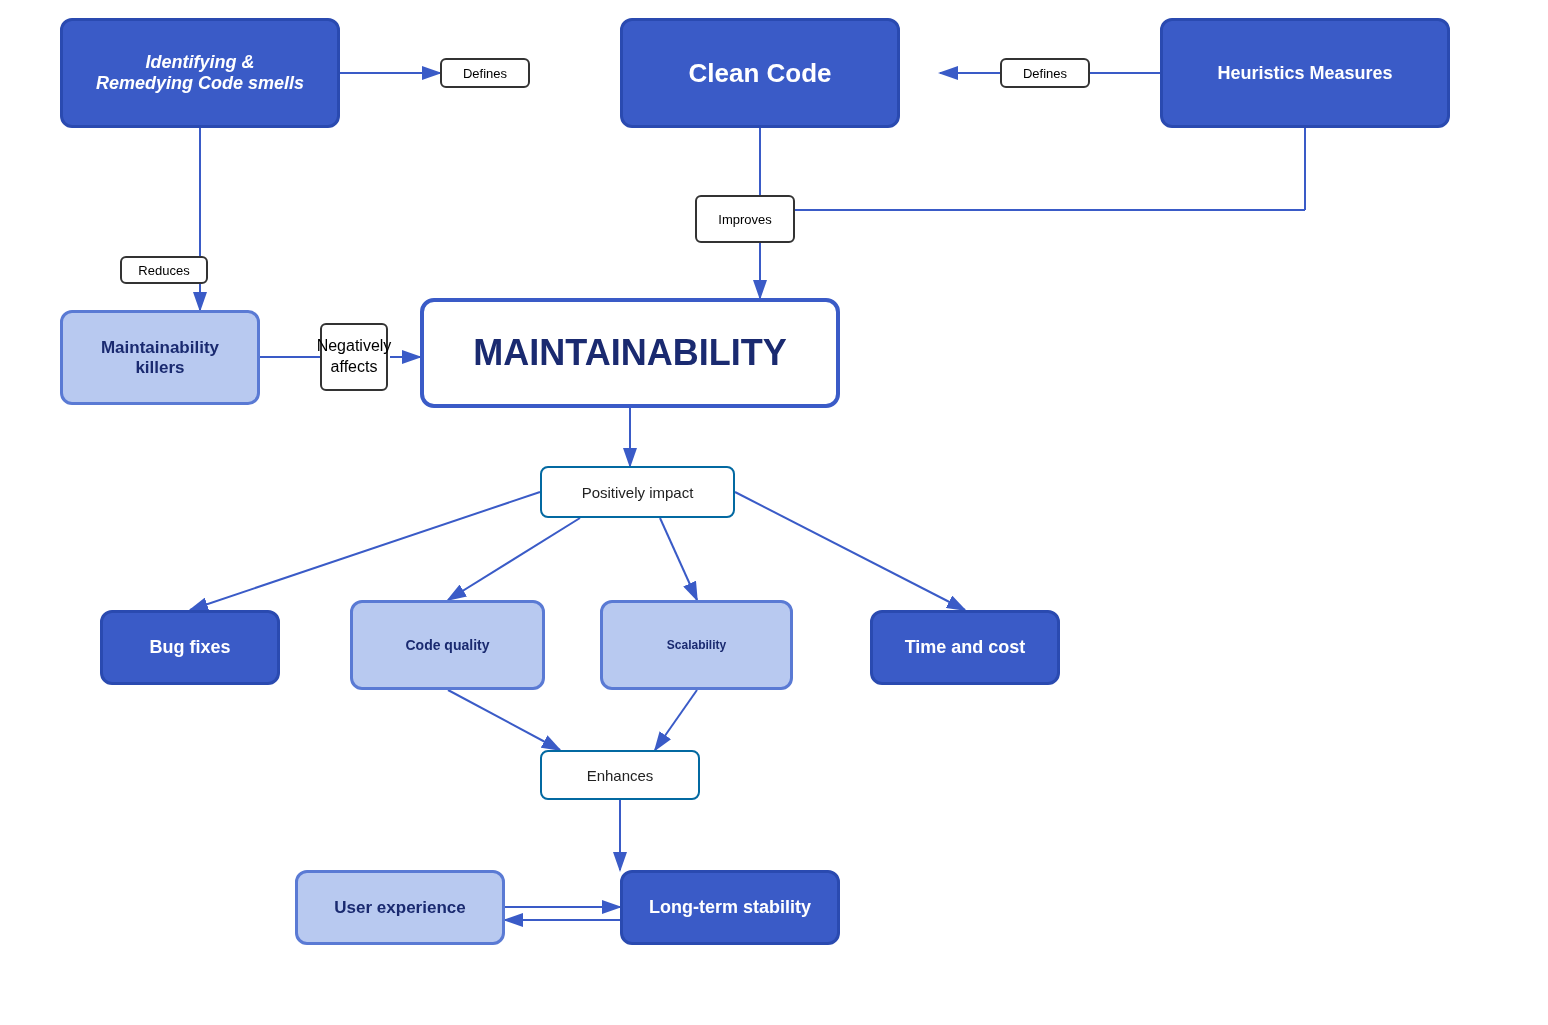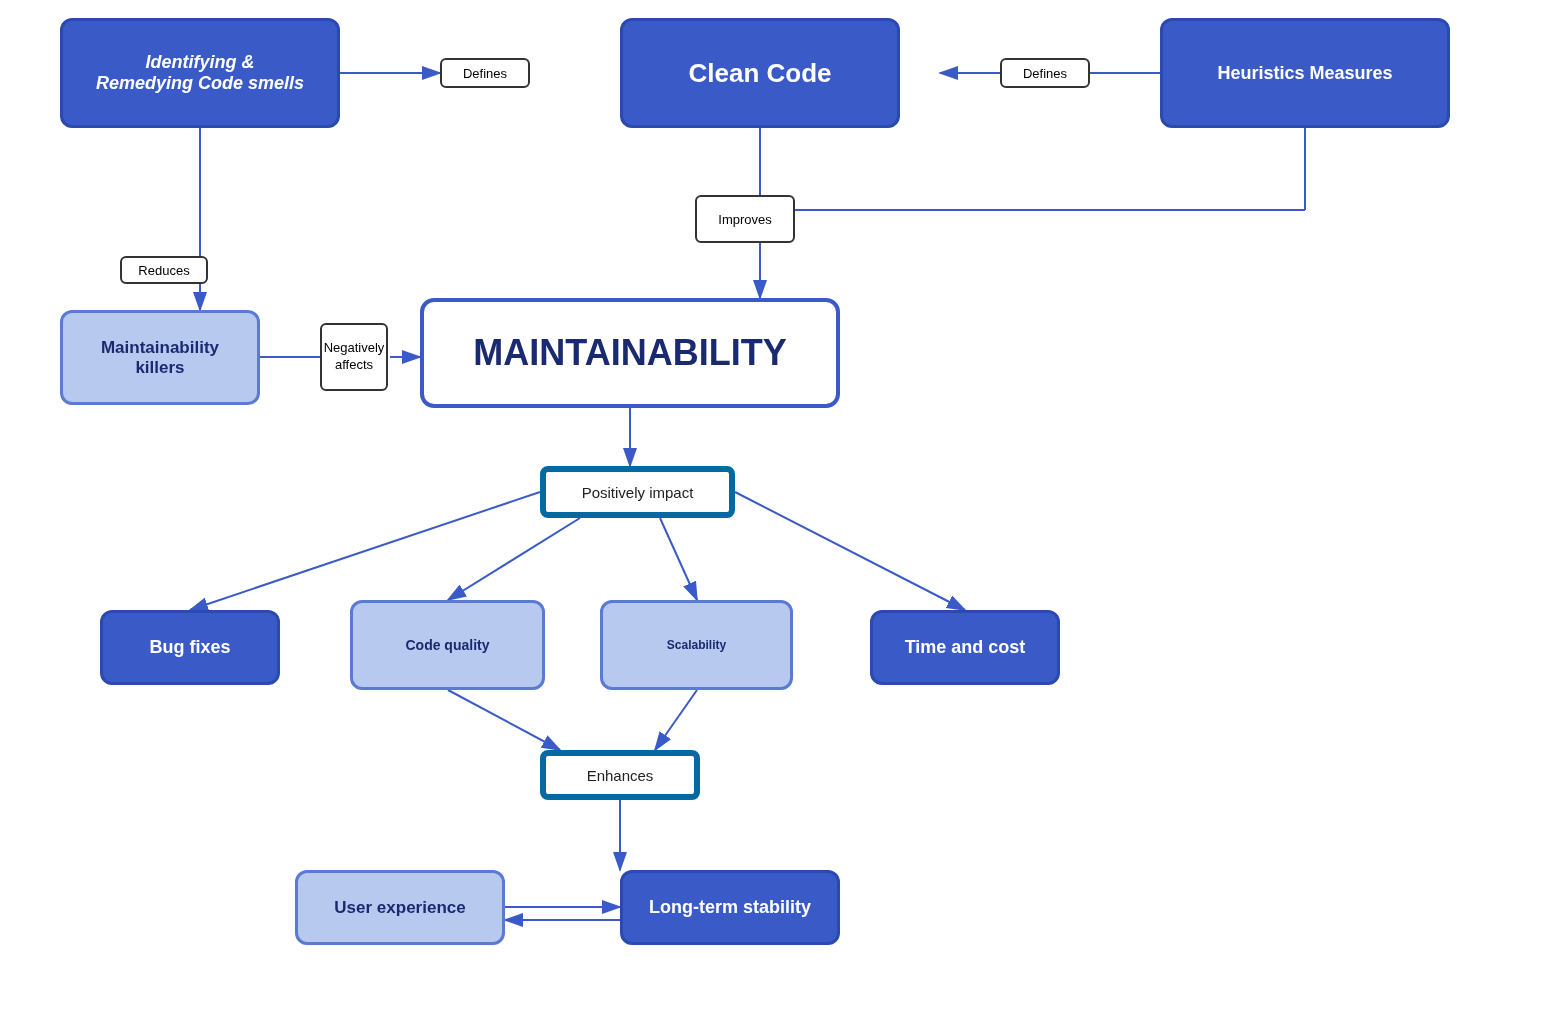--- a/index.html
+++ b/index.html
@@ -36,21 +36,21 @@
       color: #1a2a70;
       font-weight: bold;
       font-size: 17px;
       border: 3px solid #5a7ad4;
     }
     .node-outline {
       background: #fff;
       color: #222;
       font-weight: normal;
       font-size: 15px;
-      border: 6px solid #0369a1;
+      border: 2px solid #0369a1;
       border-radius: 8px;
     }
     .node-maintainability {
       background: #fff;
       color: #1a2a70;
       font-weight: 900;
       font-size: 36px;
       border: 4px solid #3a5bc7;
       border-radius: 14px;
     }
@@ -143,21 +143,21 @@
   </div>
 
   <div class="label-box" style="left:695px; top:195px; width:100px; height:48px;">
     <span>Improves</span>
   </div>
 
   <div class="label-box" style="left:120px; top:256px; width:88px; height:28px;">
     <span>Reduces</span>
   </div>
 
-  <div class="label-box" style="left:320px; top:323px; width:68px; height:68px; font-size:13px; text-align:center; line-height:1.3;">
+  <div class="label-box" style="left:320px; top:323px; width:68px; height:68px; font-size:16px; text-align:center; line-height:1.3;">
     <span>Negatively affects</span>
   </div>
 
   <div class="node node-dark" style="left:60px; top:18px; width:280px; height:110px;">
     <span style="white-space:pre-line;font-style:italic;">Identifying &amp;
 Remedying Code smells</span>
   </div>
 
   <div class="node node-dark" style="left:620px; top:18px; width:280px; height:110px; font-size:26px;">
     <span>Clean Code</span>

